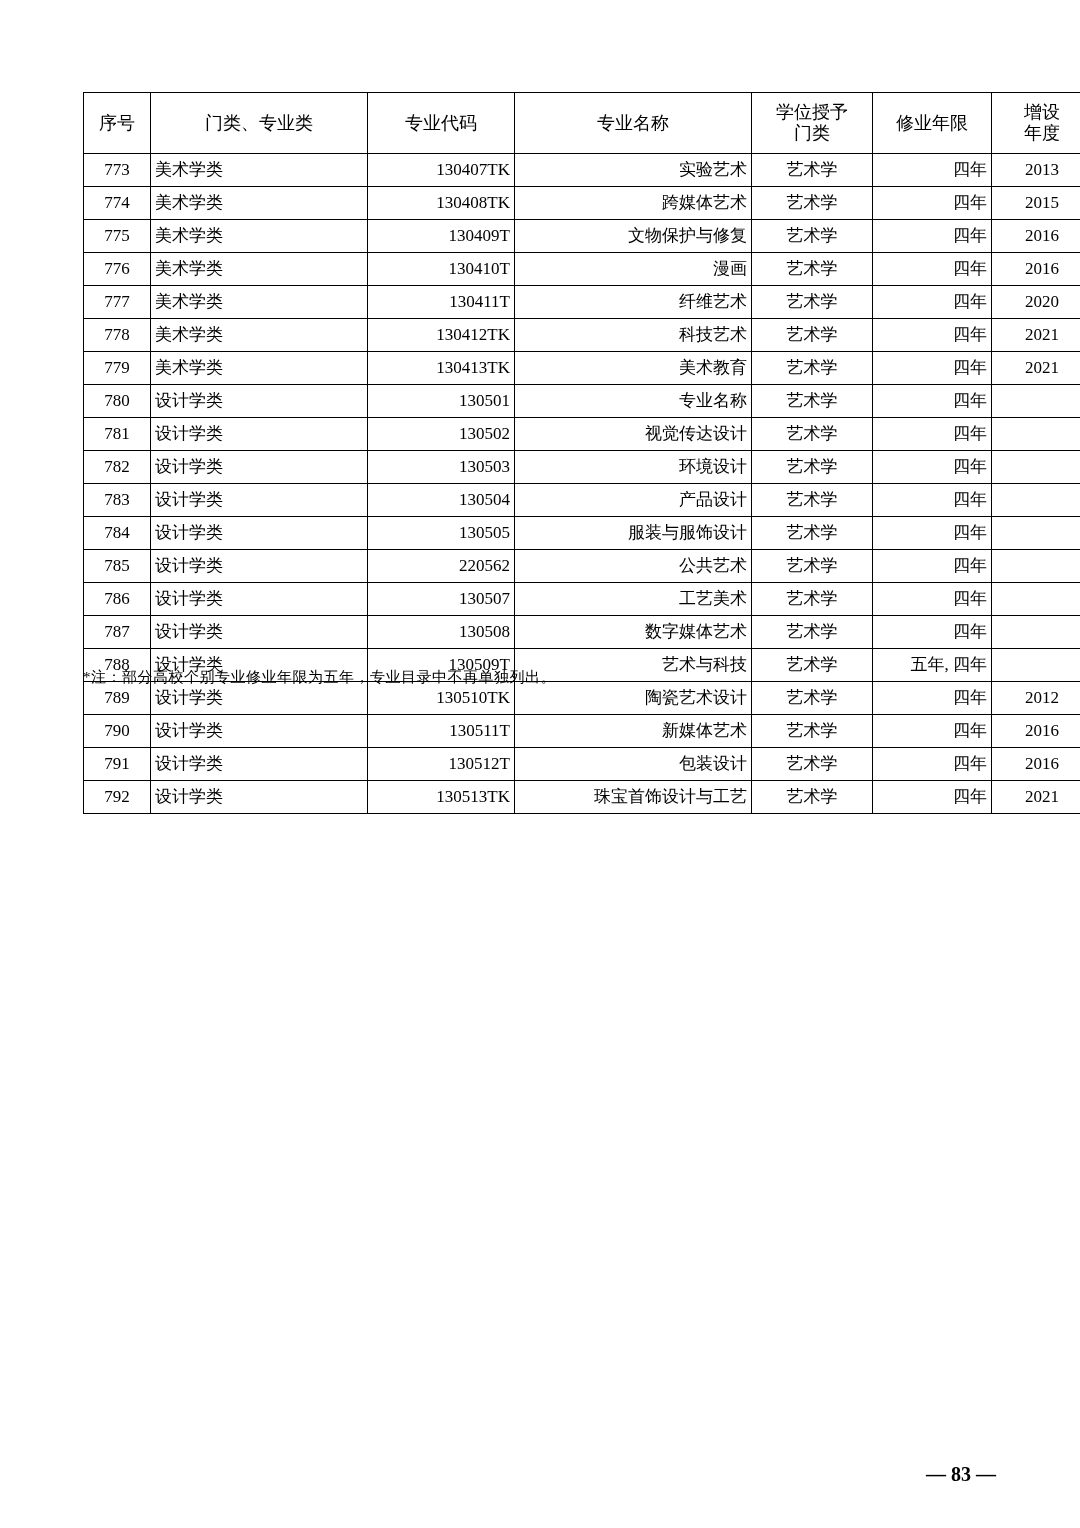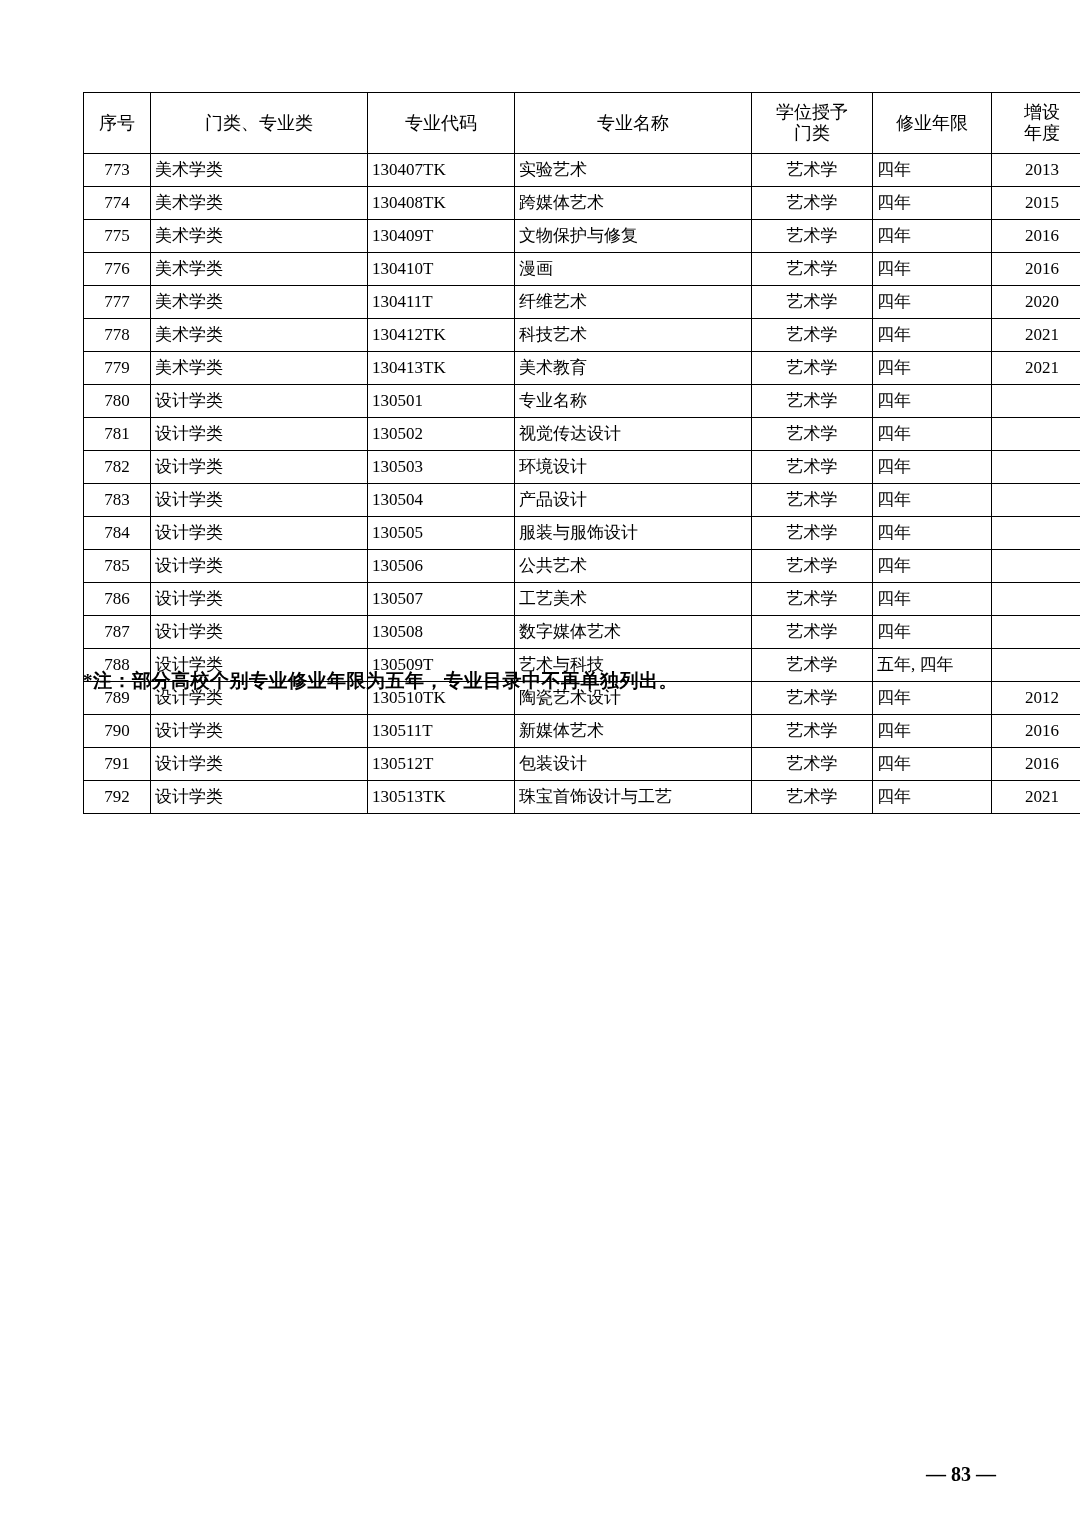--- a/index.html
+++ b/index.html
@@ -45,34 +45,34 @@
     vertical-align: middle;
     height: 56px;
     font-size: 18px;
   }
   table.catalog tbody td {
     height: 28px;
     vertical-align: middle;
   }
   .c-num      { width: 58px;  text-align: center; }
   .c-cat      { width: 208px; text-align: left; padding-left: 8px; }
-  .c-code     { width: 138px; text-align: left; }
-  .c-name     { width: 228px; text-align: left; padding-left: 8px; }
+  .c-code     { width: 138px; text-align: right; }
+  .c-name     { width: 228px; text-align: right; padding-left: 8px; }
   .c-degree   { width: 112px; text-align: center; }
-  .c-years    { width: 110px; text-align: left; }
+  .c-years    { width: 110px; text-align: right; }
   .c-added    { width: 92px;  text-align: center; }
 
   .hdr-two-line { line-height: 1.15; }
 
   .note {
     position: absolute;
     left: 83px;
     top: 668px;
-    font-size: 19px;
-    font-weight: bold;
+    font-size: 15px;
+    font-weight: normal;
     letter-spacing: 0.5px;
     font-family: "Liberation Serif", "DejaVu Serif", serif;
   }
   .page-number {
     position: absolute;
     right: 84px;
     bottom: 42px;
     font-size: 20px;
     font-family: "Liberation Serif", "DejaVu Serif", serif;
     font-weight: bold;
@@ -207,21 +207,21 @@
             <td class="c-cat">设计学类</td>
             <td class="c-code">130505</td>
             <td class="c-name">服装与服饰设计</td>
             <td class="c-degree">艺术学</td>
             <td class="c-years">四年</td>
             <td class="c-added"></td>
           </tr>
           <tr>
             <td class="c-num">785</td>
             <td class="c-cat">设计学类</td>
-            <td class="c-code">130506</td>
+            <td class="c-code">220562</td>
             <td class="c-name">公共艺术</td>
             <td class="c-degree">艺术学</td>
             <td class="c-years">四年</td>
             <td class="c-added"></td>
           </tr>
           <tr>
             <td class="c-num">786</td>
             <td class="c-cat">设计学类</td>
             <td class="c-code">130507</td>
             <td class="c-name">工艺美术</td>

